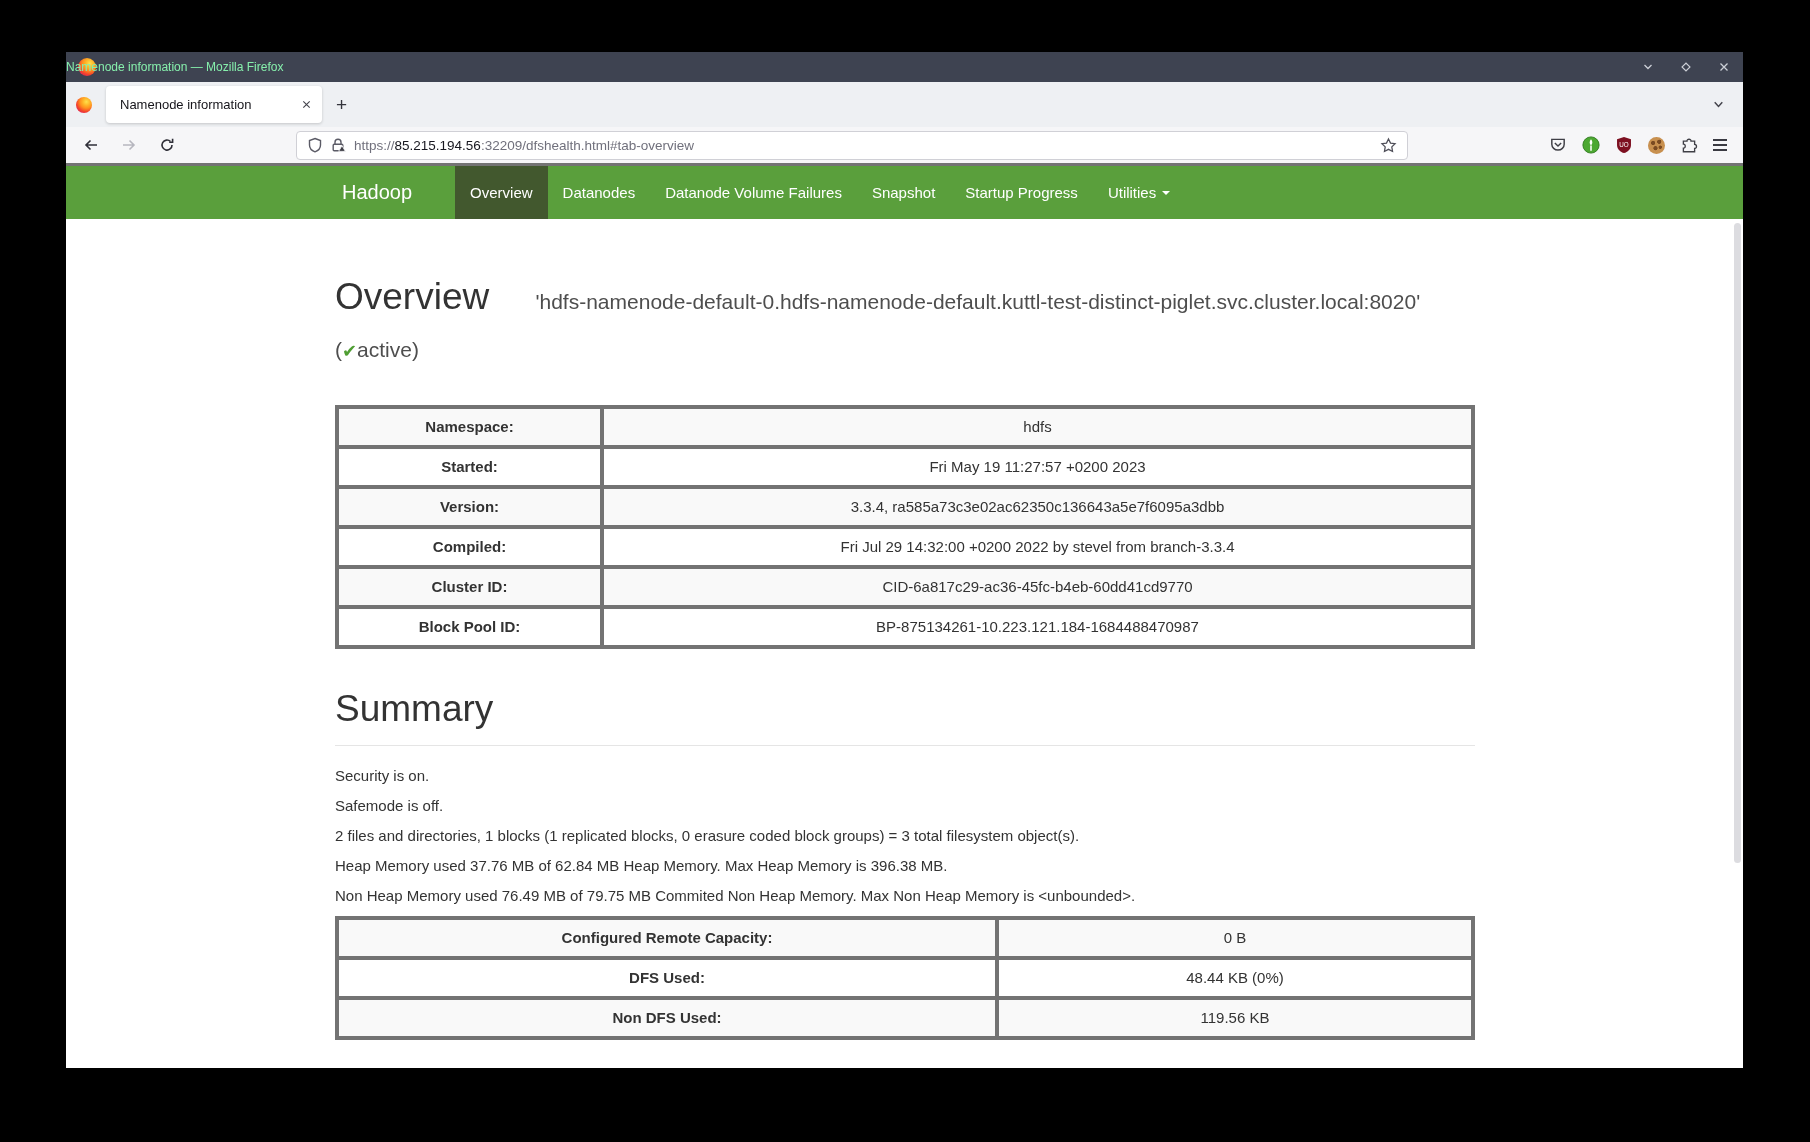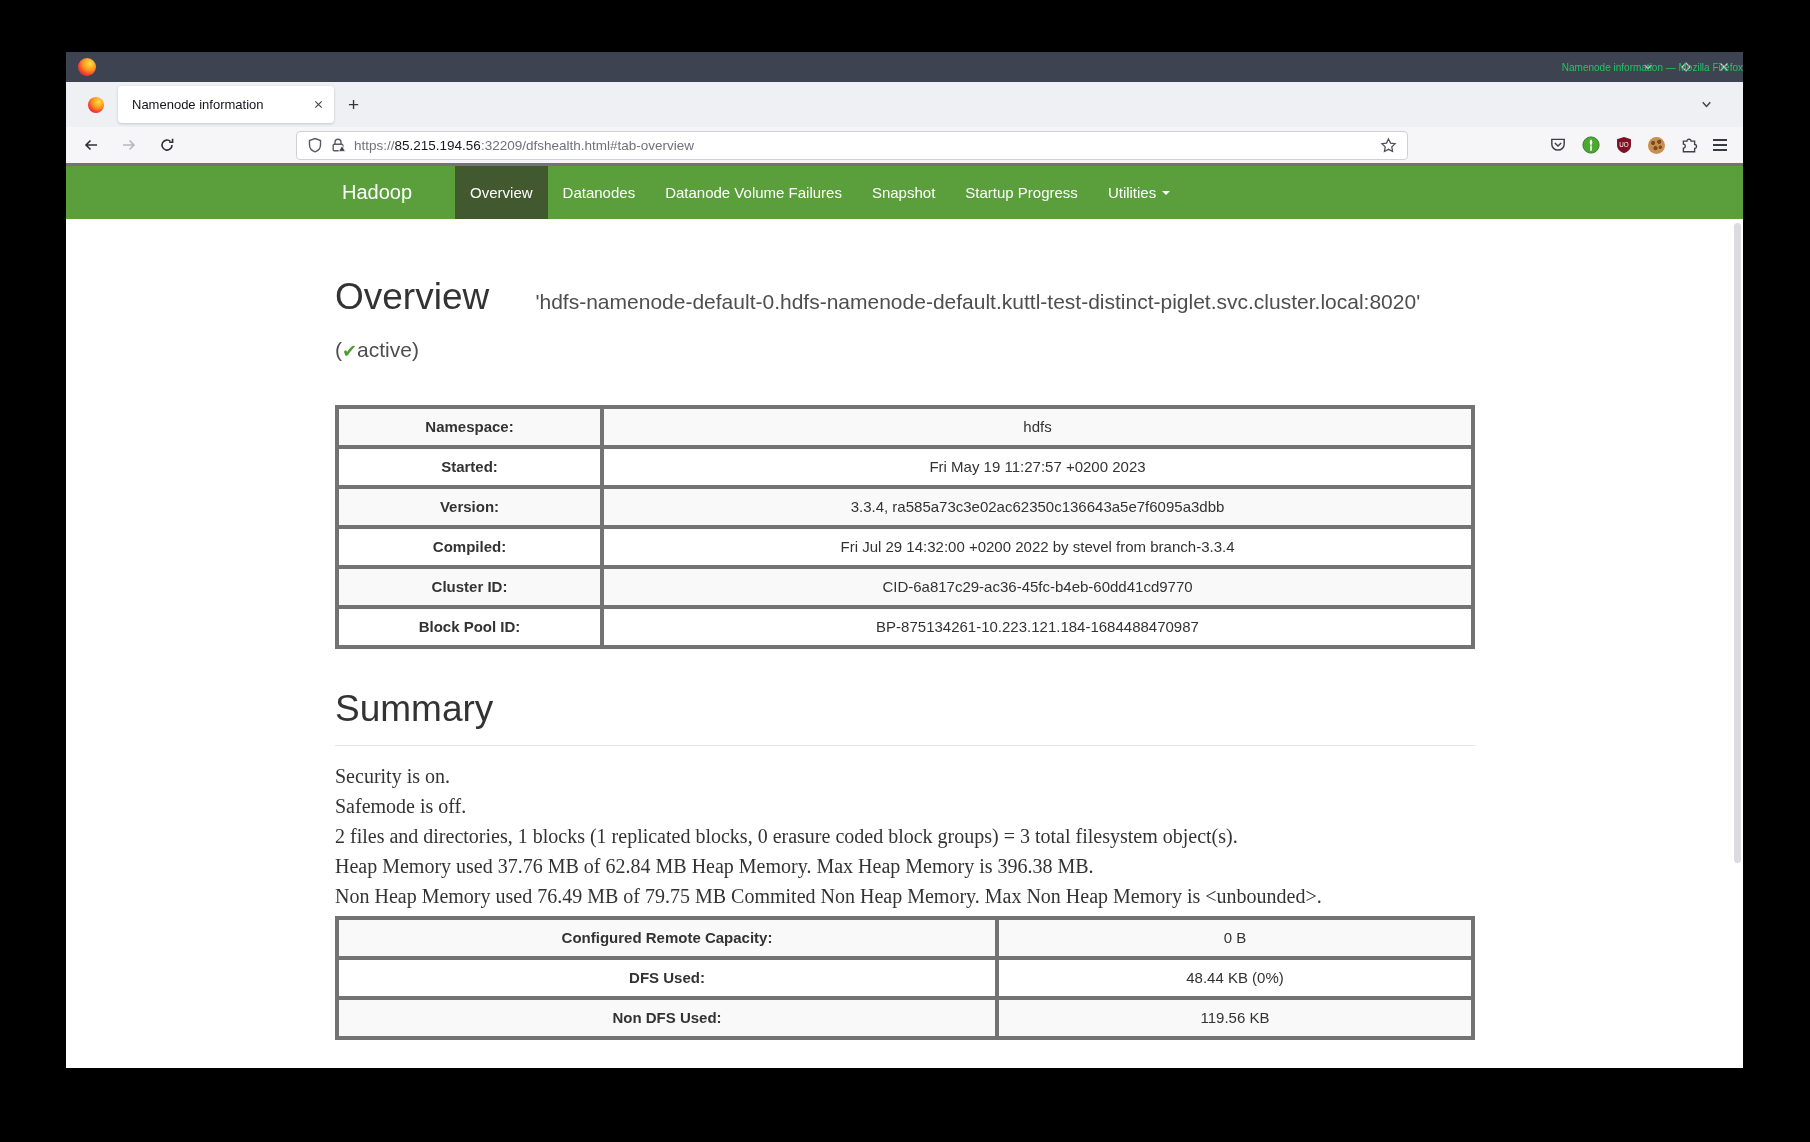--- a/index.html
+++ b/index.html
@@ -15,28 +15,28 @@
   
   .titlebar {
     flex:0 0 30px; background:#3e4351; position:relative;
     display:flex; align-items:center; padding:0 12px;
   }
   .fx-logo {
     width:18px; height:18px; border-radius:50%;
     background:radial-gradient(circle at 65% 30%, #ffe14d 0%, #ffb428 24%, #ff8f1f 42%, #f4452b 64%, #e22850 80%, #a6007e 97%);
   }
   .titlebar-title {
-    position:absolute; left:0; right:0; text-align:right;
-    color:#22c55e; font-size:10px; pointer-events:none;
+    position:absolute; left:0; right:0; text-align:left;
+    color:#86efac; font-size:12px; pointer-events:none;
   }
   .win-controls { margin-left:auto; display:flex; gap:24px; color:#ccd0d7; align-items:center; }
   .win-btn { width:14px; height:14px; display:flex; align-items:center; justify-content:center; }
   
   .tabstrip {
-    flex:0 0 45px; background:#eef0f3; display:flex; align-items:center; padding:0 22px;
+    flex:0 0 45px; background:#eef0f3; display:flex; align-items:center; padding:0 10px;
   }
   .fx-small { width:16px; height:16px; border-radius:50%;
     background:radial-gradient(circle at 65% 30%, #ffe14d 0%, #ffb428 24%, #ff8f1f 42%, #f4452b 64%, #e22850 80%, #a6007e 97%); }
   .tab {
     margin-left:14px; width:216px; height:37px; background:#fff; border-radius:4px;
     box-shadow:0 1px 3px rgba(0,0,0,.18); display:flex; align-items:center;
     padding:0 10px 0 14px; font-size:13px; color:#15141a;
   }
   .tab-label { flex:1; white-space:nowrap; overflow:hidden; }
   .icon-btn { color:#44444c; display:flex; align-items:center; justify-content:center; }
@@ -86,21 +86,21 @@
   .h1-small { font-size:21px; color:#4e4e4e; line-height:40px;margin-left:36px; }
   .check { color:#4f9e33; font-size:18px; }
   table { width:100%; border-collapse:collapse; font-size:15px; color:#333; }
   .info-table { margin-top:34px; }
   th, td { border:4px solid #737373; padding:8px; text-align:center; line-height:20px; vertical-align:middle; }
   th { font-weight:bold; }
   tbody tr:nth-child(odd) { background:#f9f9f9; }
   .info-table th { width:265px; }
   .summary-heading { margin-top:38px; font-size:37px; line-height:44px; }
   hr { border:0; border-top:1px solid #e5e5e5; margin:14px 0 20px; }
-  .summary-paragraphs p { margin:0 0 10px; font-size:20px; line-height:20px;font-family:Liberation Serif, serif; }
+  .summary-paragraphs p { margin:0 0 10px; font-size:15px; line-height:20px; }
   .capacity-table { margin-top:8px; }
   .capacity-table th { width:660px; }
   .scrollbar-track { position:absolute; right:1px; top:0; bottom:0; width:9px; }
   .scrollbar-thumb { position:absolute; right:1px; top:4px; height:640px; width:7px;
     background:#dcdce0; border-radius:4px; }
   svg { display:block; }
 </style>
 </head>
 <body>
 

